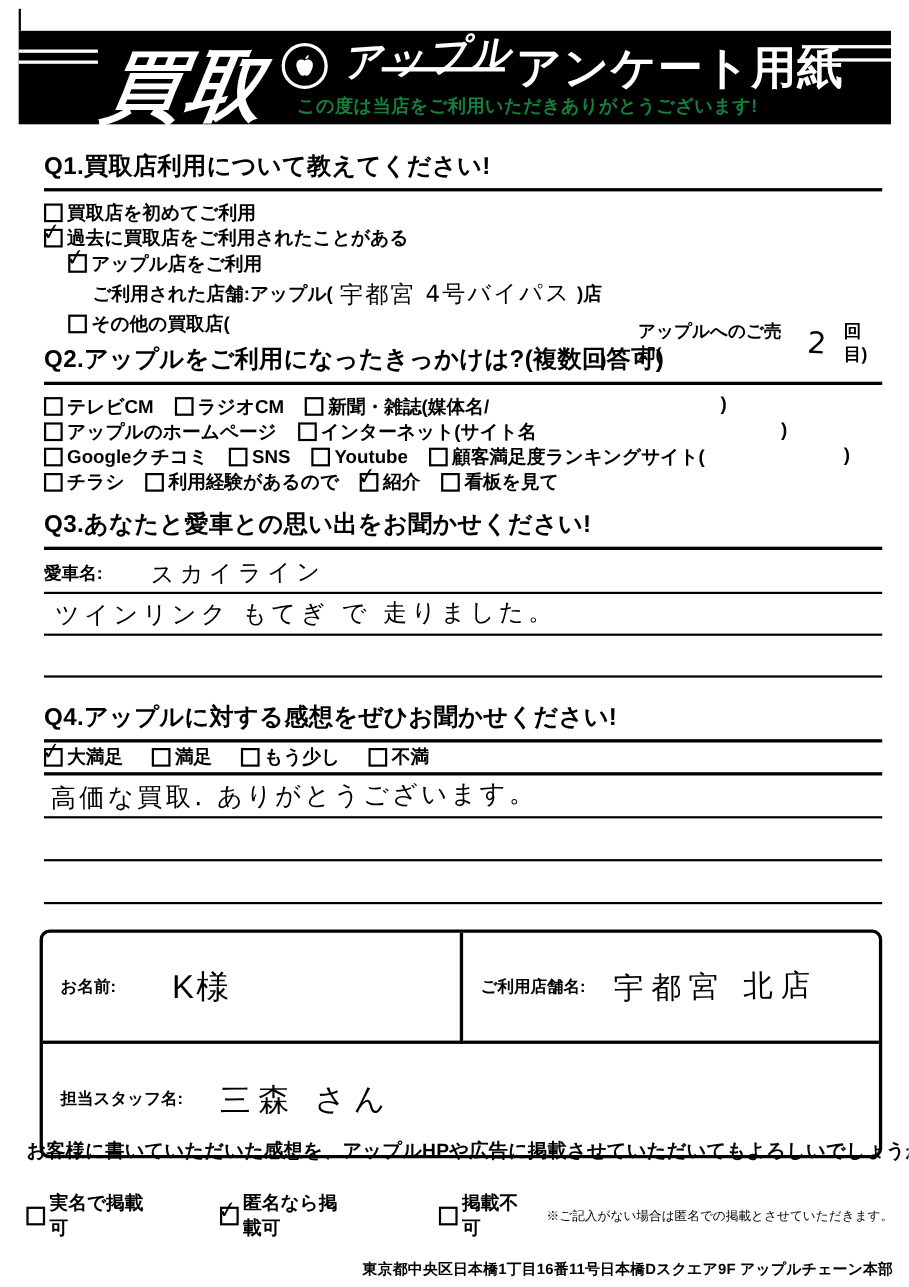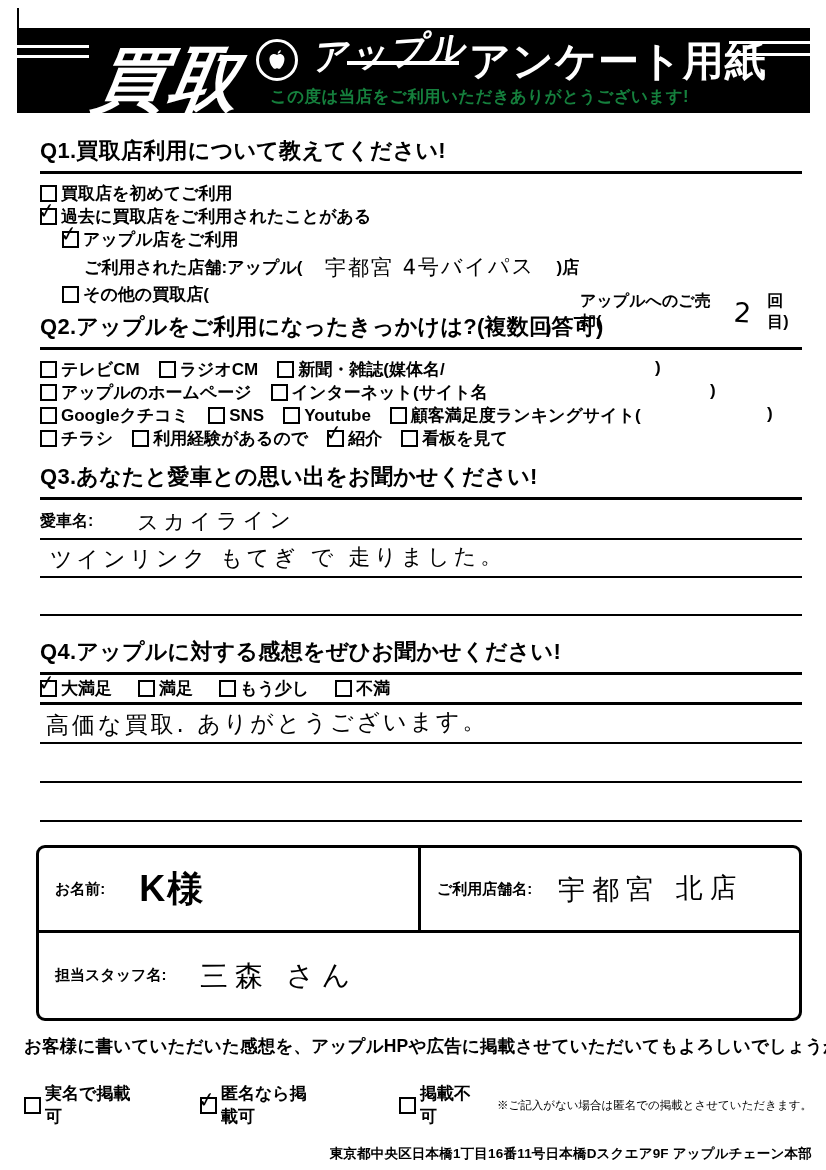--- a/index.html
+++ b/index.html
@@ -33,48 +33,48 @@
   .rows{margin-top:8px;}
   .row{display:flex;align-items:center;height:23px;font-size:17px;font-weight:700;position:relative;}
   .ind1{margin-left:22px;}
   .ind2{margin-left:44px;}
   .opt{display:flex;align-items:center;margin-right:19px;cursor:default;}
   .cb{position:relative;display:inline-block;width:13px;height:13px;border:2px solid #000;
     margin-right:4px;flex:none;background:#fff;}
   .cb.on::after{content:"✓";position:absolute;left:-4px;top:-11px;font-size:21px;font-weight:400;
     transform:rotate(-8deg);}
   .hand{font-family:"DejaVu Sans",sans-serif;font-weight:400;}
-  .store-row{height:32px;gap:16px;}
+  .store-row{height:32px;}
   .store-hand{font-size:21px;letter-spacing:2px;margin:0 6px;transform:rotate(-.5deg);white-space:nowrap;}
   .sold{position:absolute;left:500px;top:109px;display:flex;align-items:center;
     font-size:16px;font-weight:700;margin-left:40px;}
   .sold .hand{font-size:27px;margin:0 16px 0 12px;transform:rotate(4deg);}
   .sold-close{position:absolute;left:506px;top:138px;font-size:16px;font-weight:700;}
   .close{position:absolute;top:0;font-size:17px;font-weight:700;}
   
   .car-row{margin-top:4px;height:34px;border-bottom:2.5px solid #000;display:flex;
     align-items:center;font-size:16px;font-weight:800;}
   .car-hand{font-size:21px;margin-left:44px;letter-spacing:5px;transform:rotate(-1deg);}
   .mem-row{height:36px;border-bottom:2.5px solid #000;display:flex;align-items:center;}
   .mem-hand{font-size:22px;letter-spacing:4px;margin-left:10px;transform:rotate(-.4deg);white-space:nowrap;}
   .empty-row{height:36px;border-bottom:2.5px solid #000;}
   .sat-row{height:27px;display:flex;align-items:center;border-bottom:3px solid #000;
     font-size:17px;font-weight:700;}
   .sat-row .opt{margin-right:26px;}
   .cmt-row{height:37px;border-bottom:2.5px solid #000;display:flex;align-items:center;}
   .cmt-hand{font-size:23px;letter-spacing:3px;margin-left:6px;transform:rotate(-.6deg);white-space:nowrap;}
   
-  .tbl{position:absolute;top:845px;left:36px;width:766px;height:176px;border:3px solid #000;
+  .tbl{position:absolute;top:845px;left:36px;width:766px;height:208px;border:3px solid #000;
     border-radius:9px;box-sizing:border-box;display:grid;grid-template-columns:382px 1fr;
     grid-template-rows:1fr 1fr;background:#fff;}
   .cell{display:flex;align-items:center;padding-left:16px;box-sizing:border-box;}
   .cell.br{border-right:3px solid #000;}
   .cell.bb{border-bottom:3px solid #000;}
   .cell .lab{font-size:15px;font-weight:800;flex:none;}
-  .name-val{font-size:36px;font-weight:700;margin-left:34px;letter-spacing:2px;}
+  .name-val{font-size:30px;font-weight:400;margin-left:51px;letter-spacing:2px;}
   .storecell-val{font-size:27px;margin-left:26px;letter-spacing:7px;transform:rotate(-1deg);white-space:nowrap;}
   .date-val{font-size:28px;margin-left:26px;letter-spacing:8px;transform:rotate(-.5deg);white-space:nowrap;}
   .staff-val{font-size:28px;margin-left:34px;letter-spacing:7px;transform:rotate(-.5deg);white-space:nowrap;}
   
   .footer{position:absolute;top:1034px;left:24px;width:788px;}
   .fq{font-size:17.5px;font-weight:800;letter-spacing:.2px;white-space:nowrap;}
   .fopts{margin-top:24px;display:flex;align-items:center;font-size:17px;font-weight:700;}
   .fopts .o1{margin-right:68px;}
   .fopts .o2{margin-right:76px;}
   .fopts .o3{margin-right:20px;}

